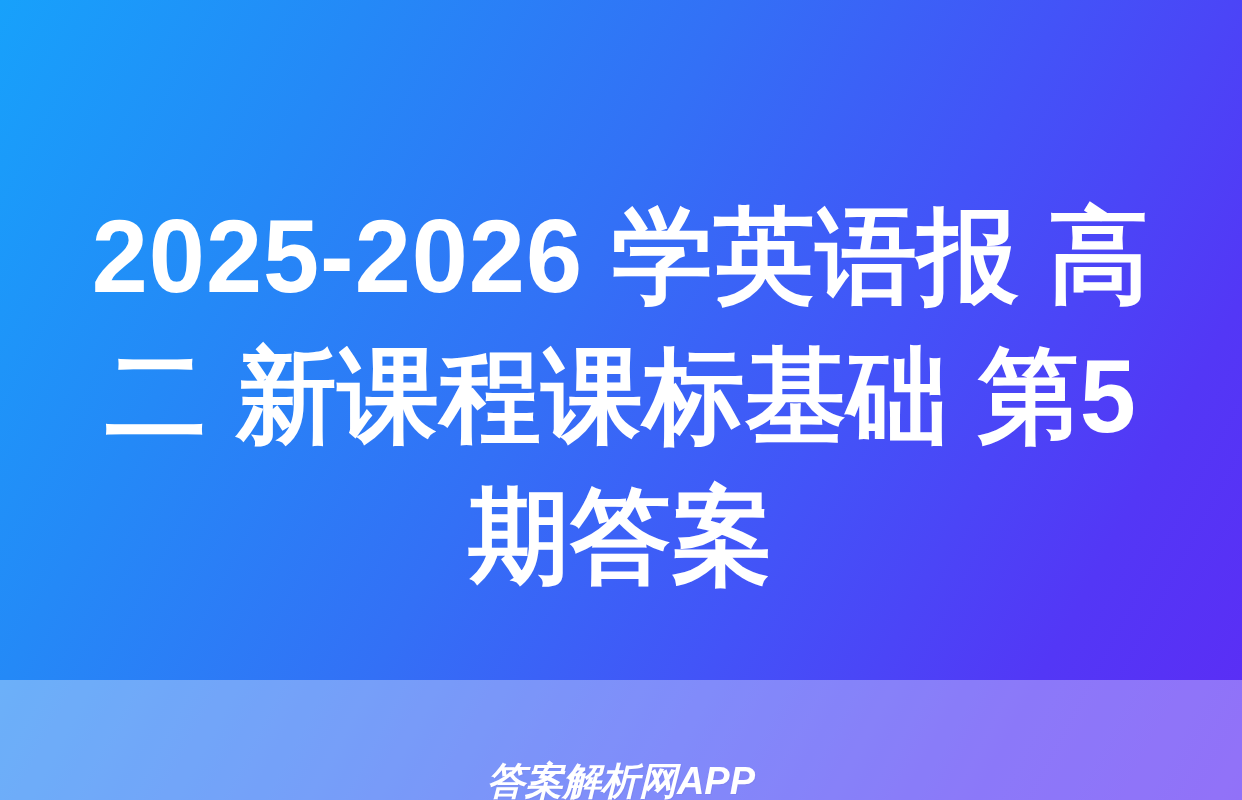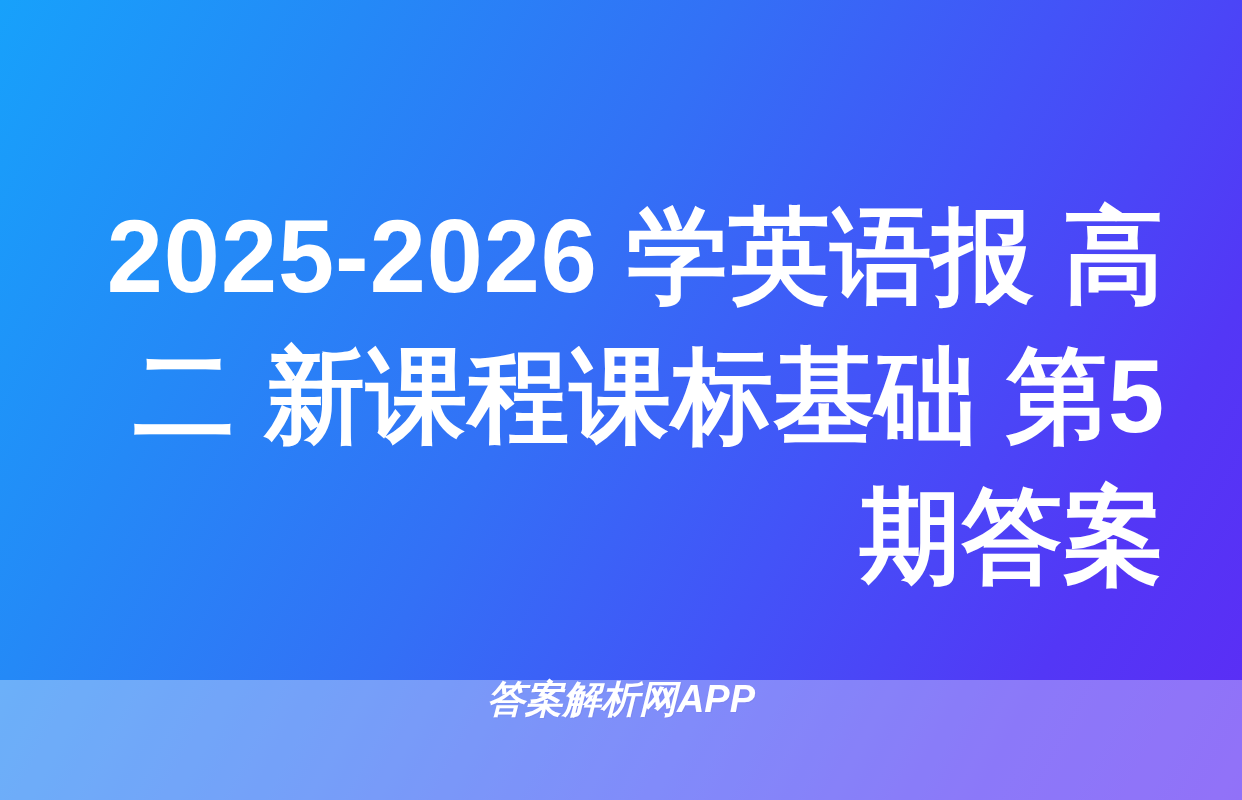--- a/index.html
+++ b/index.html
@@ -24,21 +24,21 @@
     font-family: "Liberation Sans", "DejaVu Sans", sans-serif;
     user-select: none;
   }
 
   
   #title-block {
     position: absolute;
     left: 60px;
     right: 60px;
     top: 186px;
-    text-align: right;
+    text-align: center;
   }
 
   .title-line {
     display: block;
     color: #FFFFFF;
     font-size: 104px;
     line-height: 140px;
     font-weight: 700;
     letter-spacing: 1px;
     white-space: nowrap;
@@ -48,21 +48,21 @@
 
   
   #footer-band {
     position: absolute;
     left: 0;
     right: 0;
     top: 680px;
     height: 120px;
     background: rgba(255, 255, 255, 0.33);
     display: flex;
-    align-items: flex-start;
+    align-items: flex-end;
     justify-content: center;
   }
 
   #footer-brand {
     color: #FFFFFF;
     font-size: 38px;
     font-weight: 700;
     font-style: italic;
     letter-spacing: 0px;
     white-space: nowrap;

